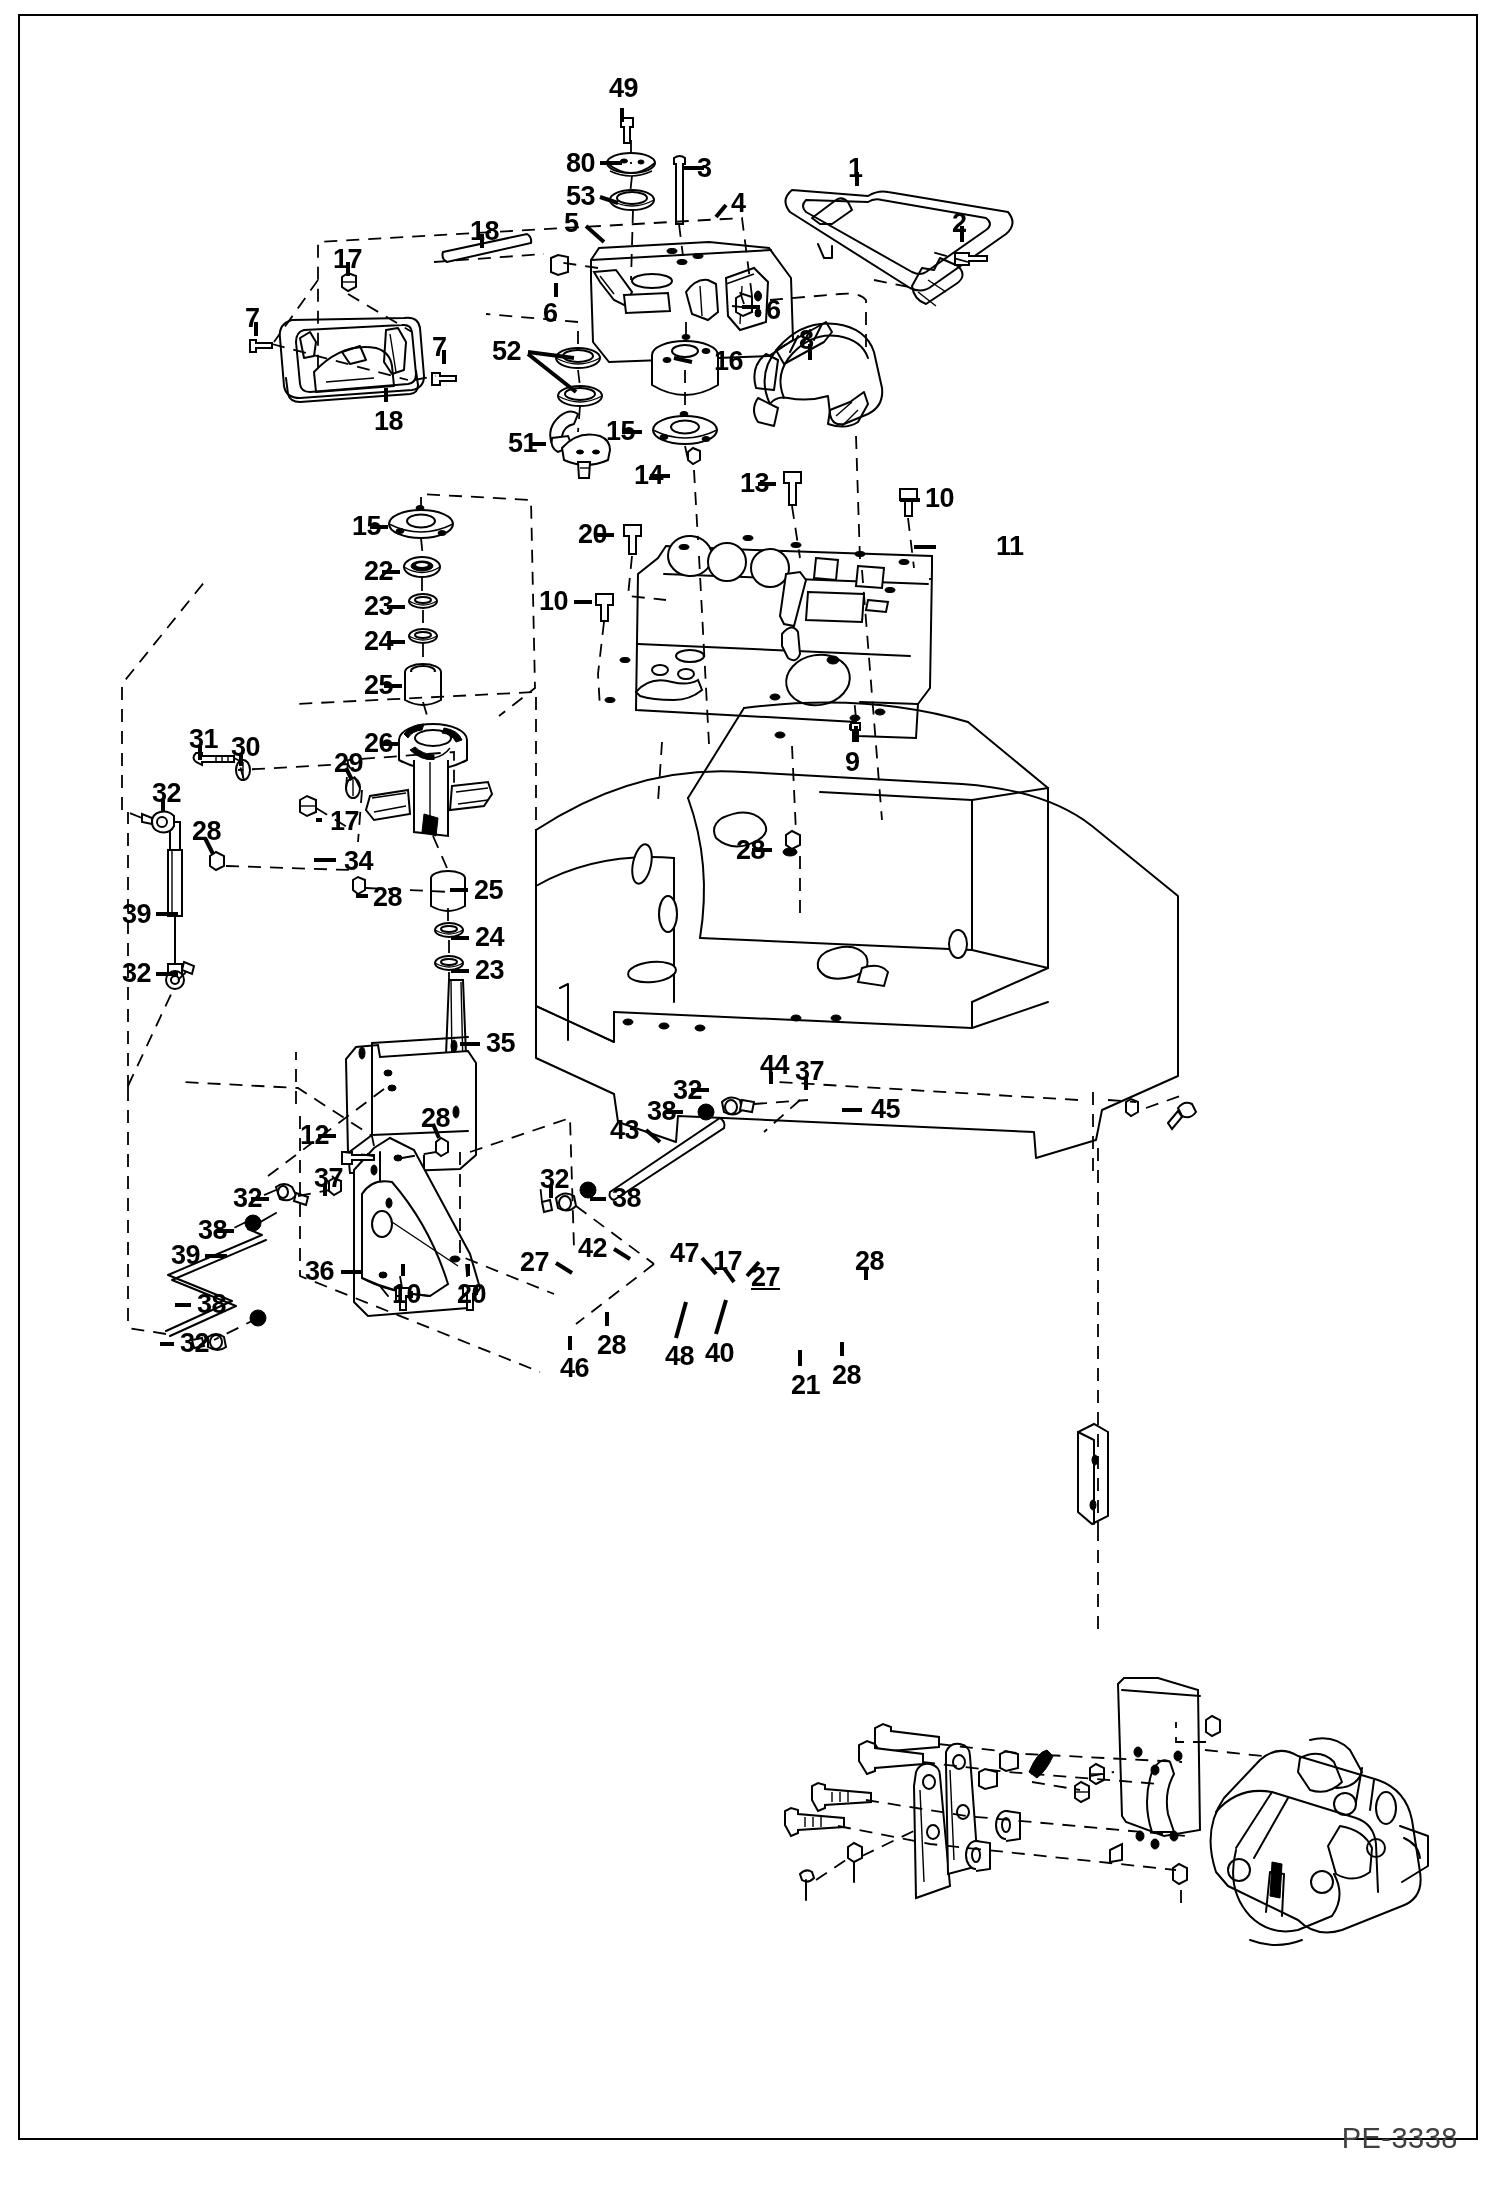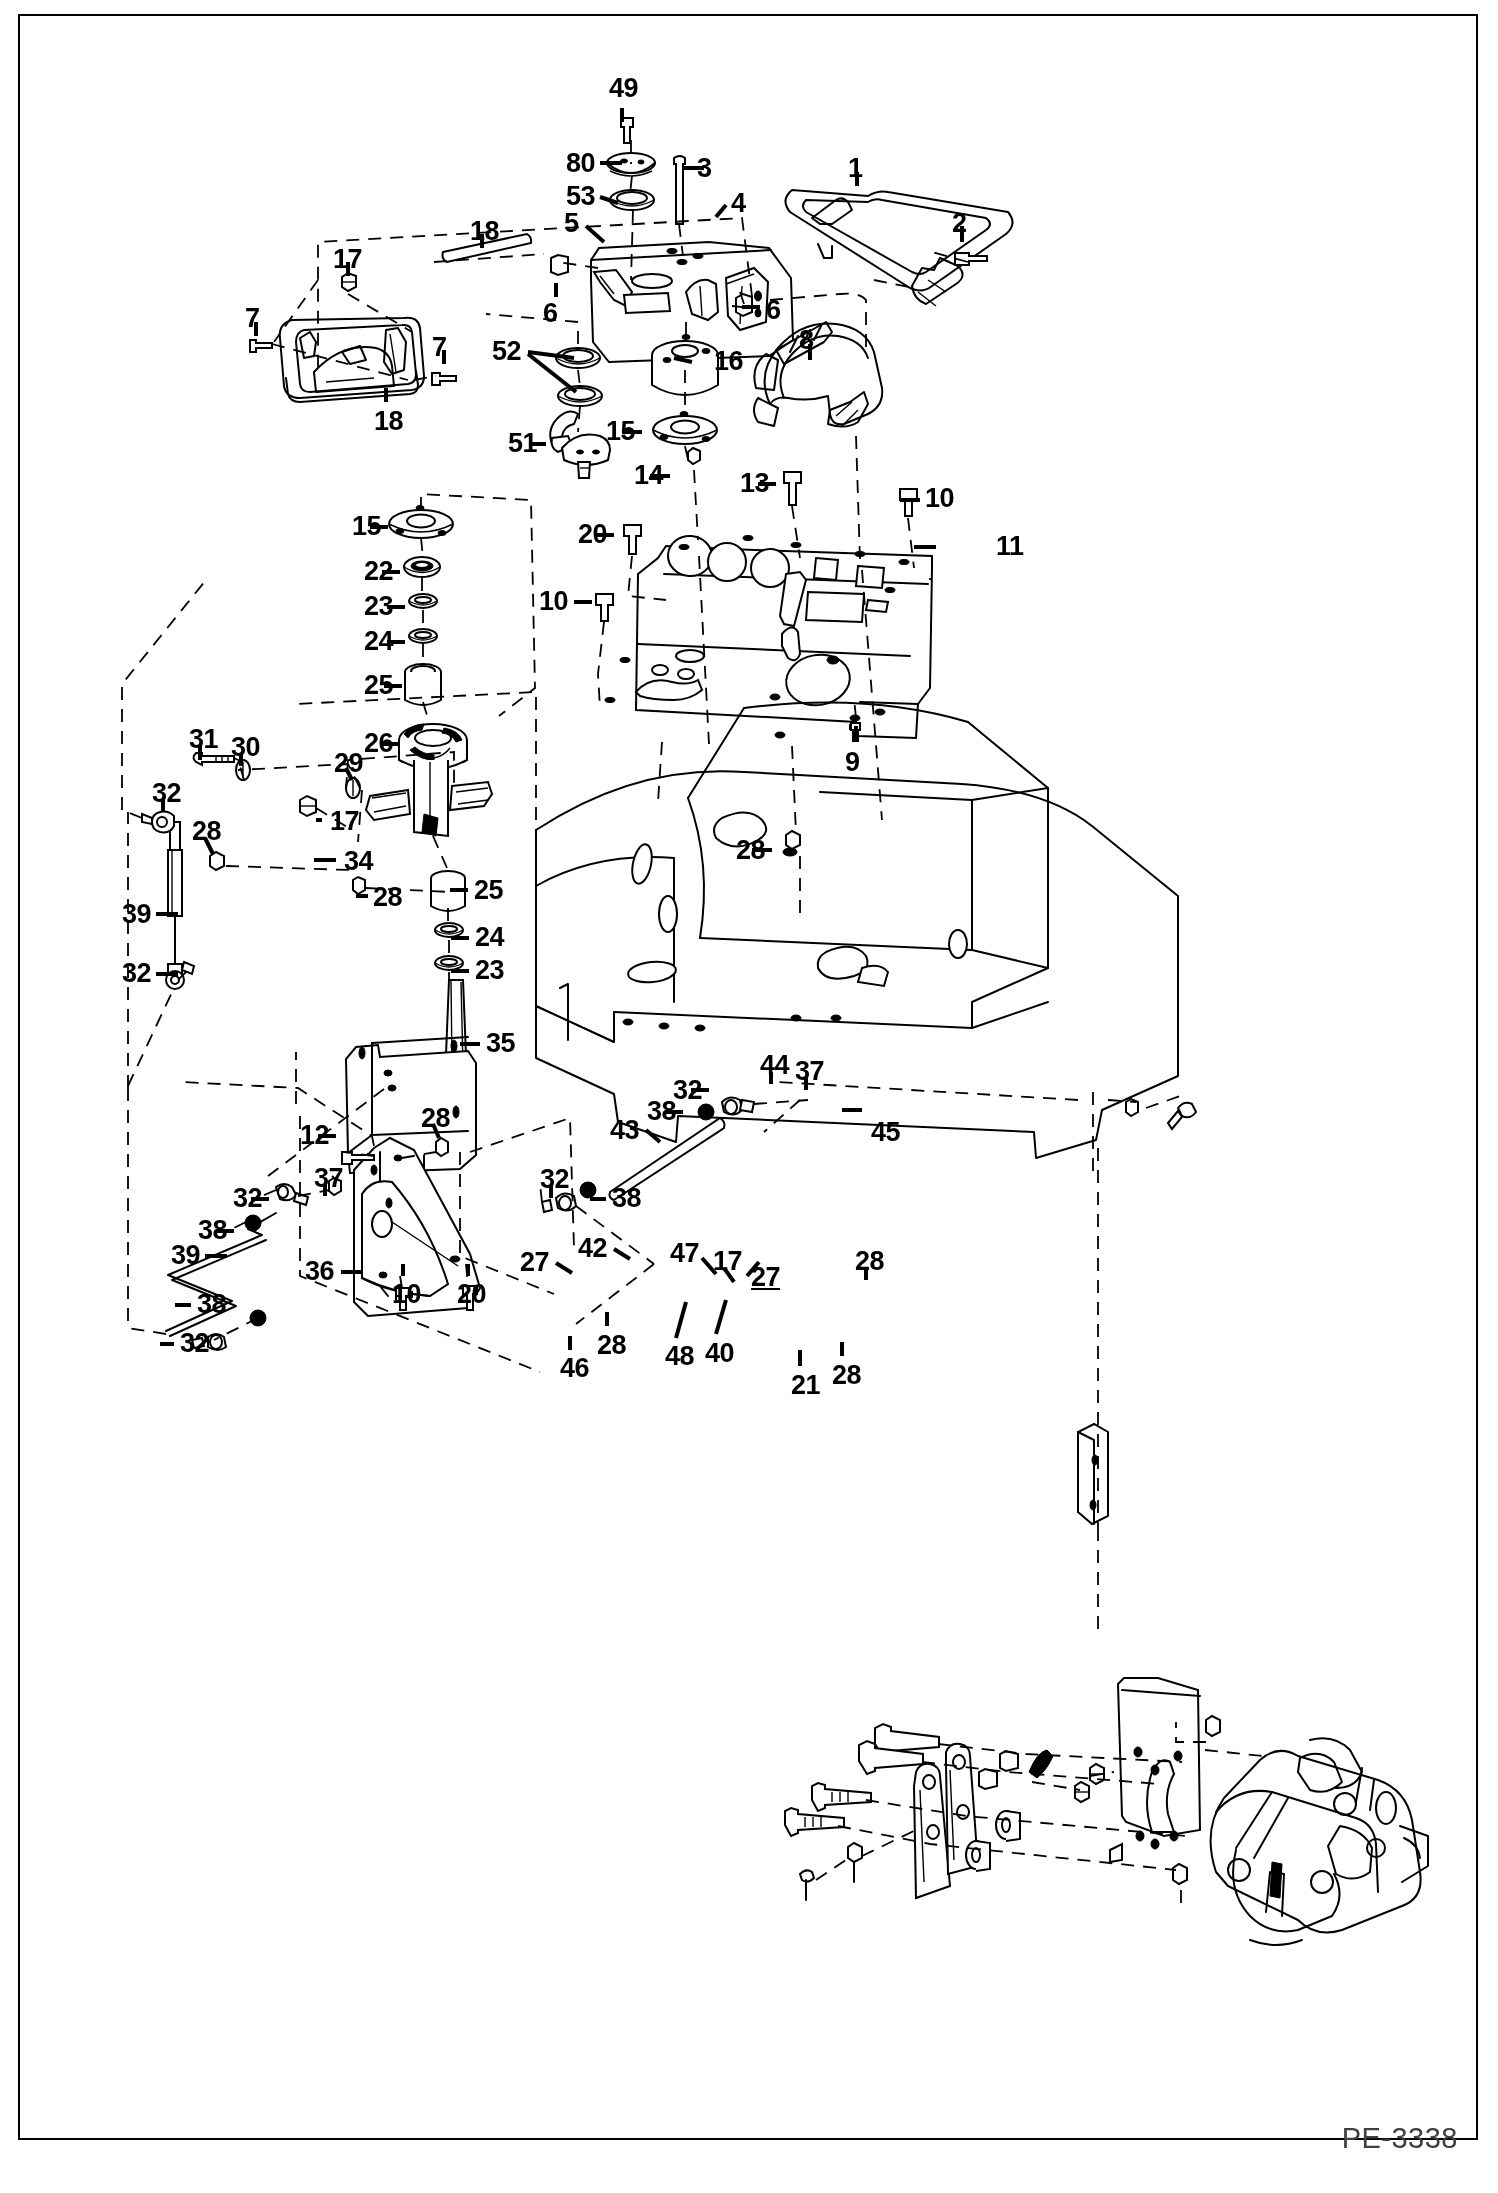--- a/index.html
+++ b/index.html
@@ -771,21 +771,21 @@
   <div class="lbl" style="left:474px;top:877px;">25</div>
   <div class="lbl" style="left:122px;top:901px;">39</div>
   <div class="lbl" style="left:475px;top:924px;">24</div>
   <div class="lbl" style="left:475px;top:957px;">23</div>
   <div class="lbl" style="left:122px;top:960px;">32</div>
   <div class="lbl" style="left:486px;top:1030px;">35</div>
   <div class="lbl" style="left:760px;top:1052px;">44</div>
   <div class="lbl" style="left:795px;top:1058px;">37</div>
   <div class="lbl" style="left:673px;top:1077px;">32</div>
   <div class="lbl" style="left:647px;top:1098px;">38</div>
-  <div class="lbl" style="left:871px;top:1096px;margin-top:23px;">45</div>
+  <div class="lbl" style="left:871px;top:1096px;">45</div>
   <div class="lbl" style="left:610px;top:1117px;">43</div>
   <div class="lbl" style="left:540px;top:1166px;">32</div>
   <div class="lbl" style="left:612px;top:1185px;">38</div>
   <div class="lbl" style="left:421px;top:1105px;">28</div>
   <div class="lbl" style="left:300px;top:1122px;">12</div>
   <div class="lbl" style="left:314px;top:1165px;">37</div>
   <div class="lbl" style="left:233px;top:1185px;">32</div>
   <div class="lbl" style="left:198px;top:1217px;">38</div>
   <div class="lbl" style="left:670px;top:1240px;">47</div>
   <div class="lbl" style="left:713px;top:1248px;">17</div>

